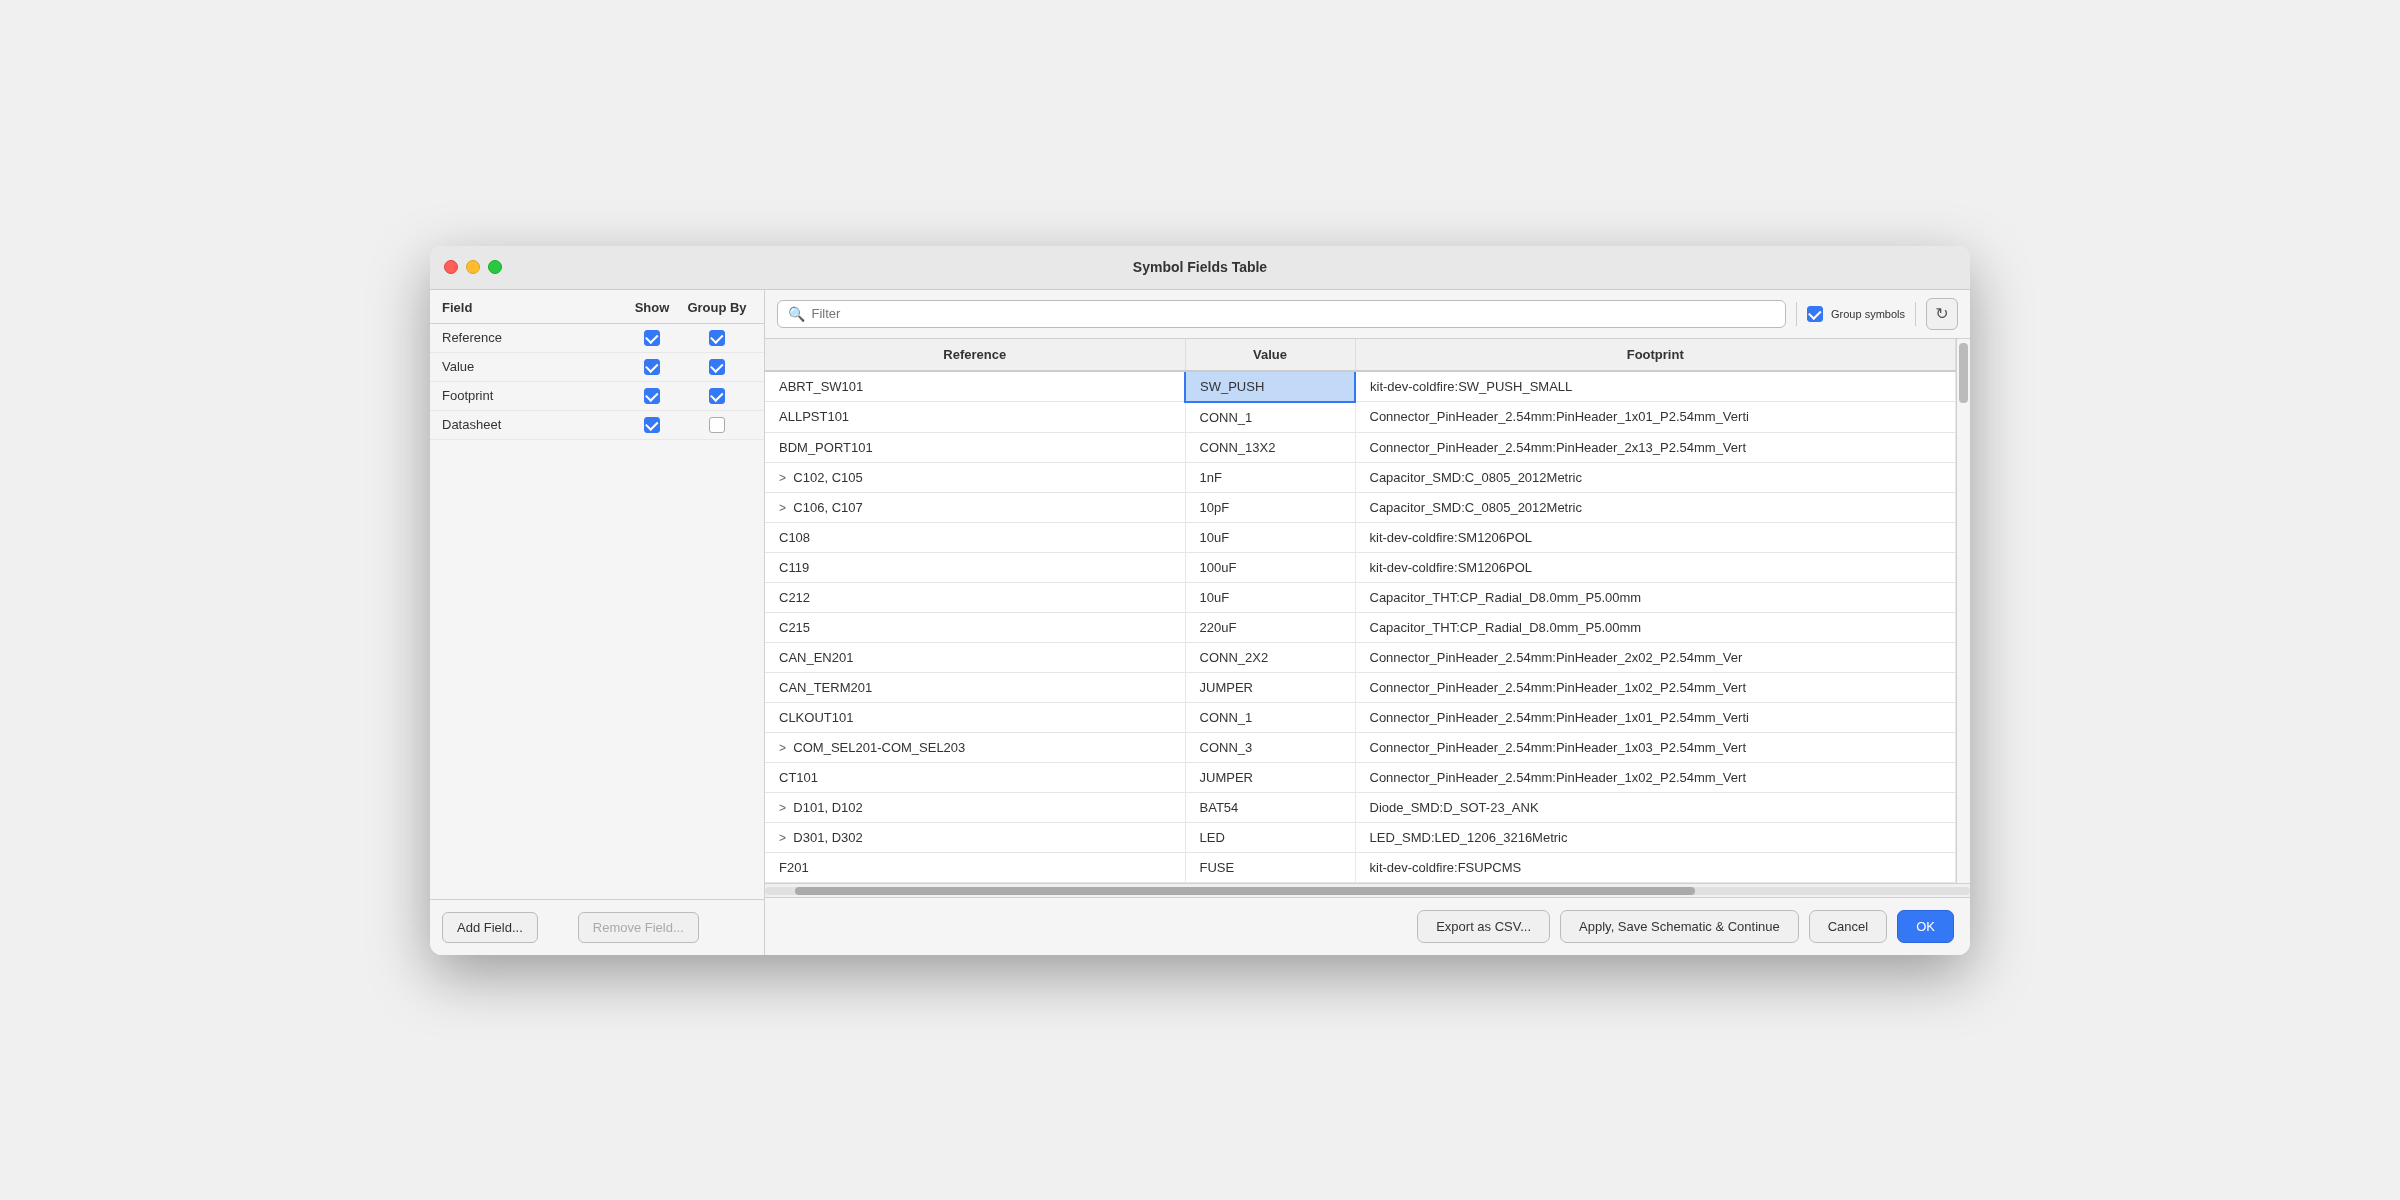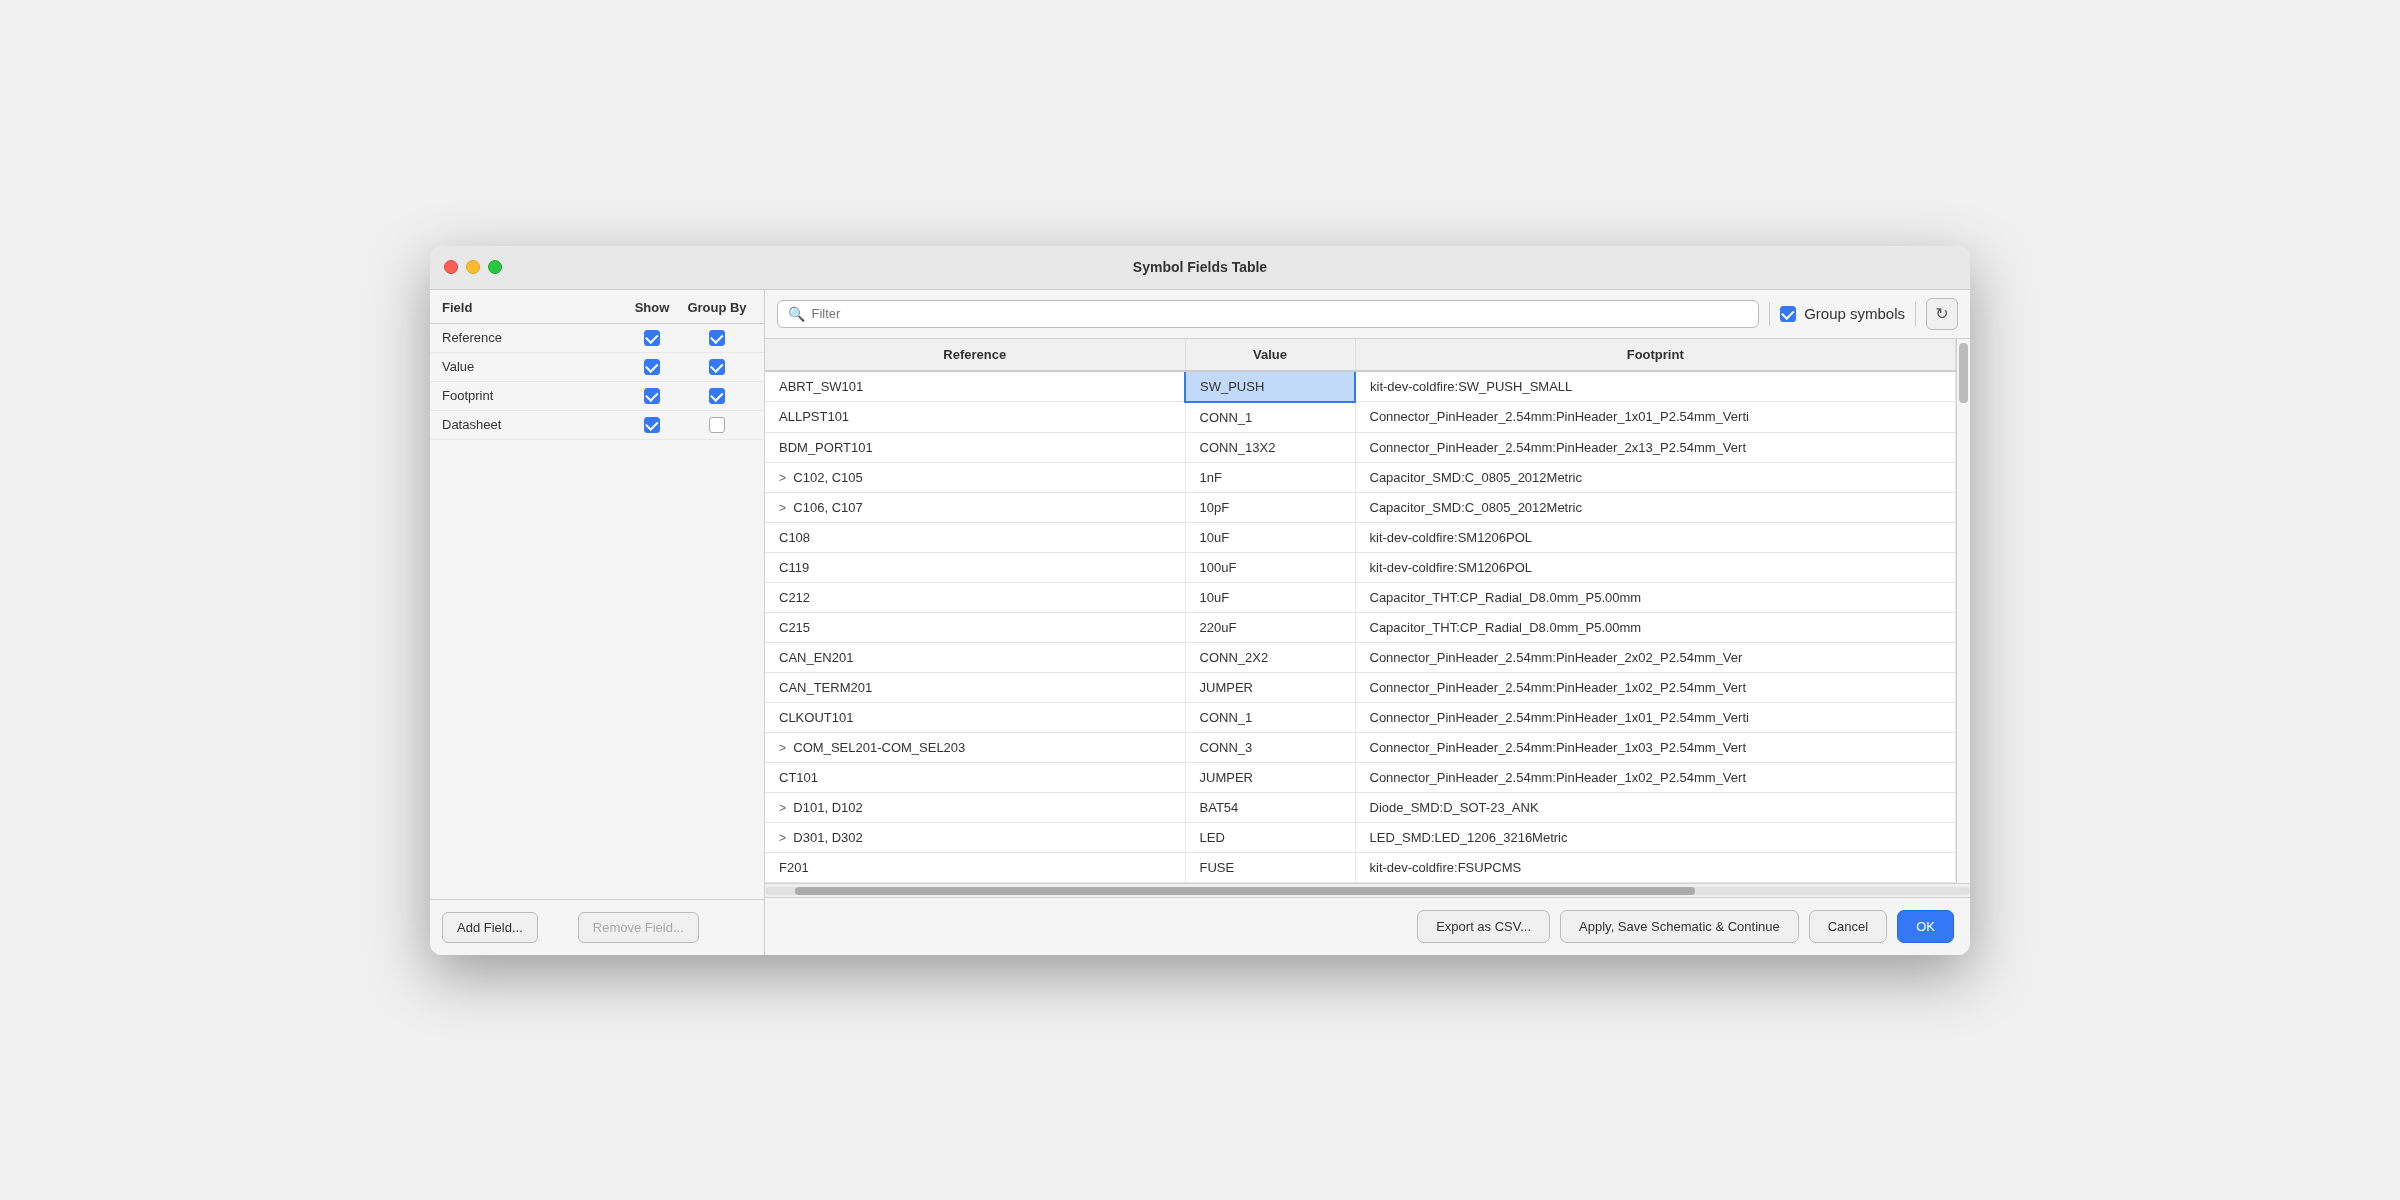--- a/index.html
+++ b/index.html
@@ -198,21 +198,21 @@
       font-size: 13px;
       color: #14532d;
       background: transparent;
     }
     .group-symbols-area {
       display: flex;
       align-items: center;
       gap: 8px;
     }
     .group-symbols-label {
-      font-size: 15px;
+      font-size: 11px;
       color: #333;
     }
     .refresh-btn {
       width: 32px;
       height: 32px;
       border: 1px solid #bbb;
       border-radius: 6px;
       background: #f0f0f0;
       display: flex;
       align-items: center;

